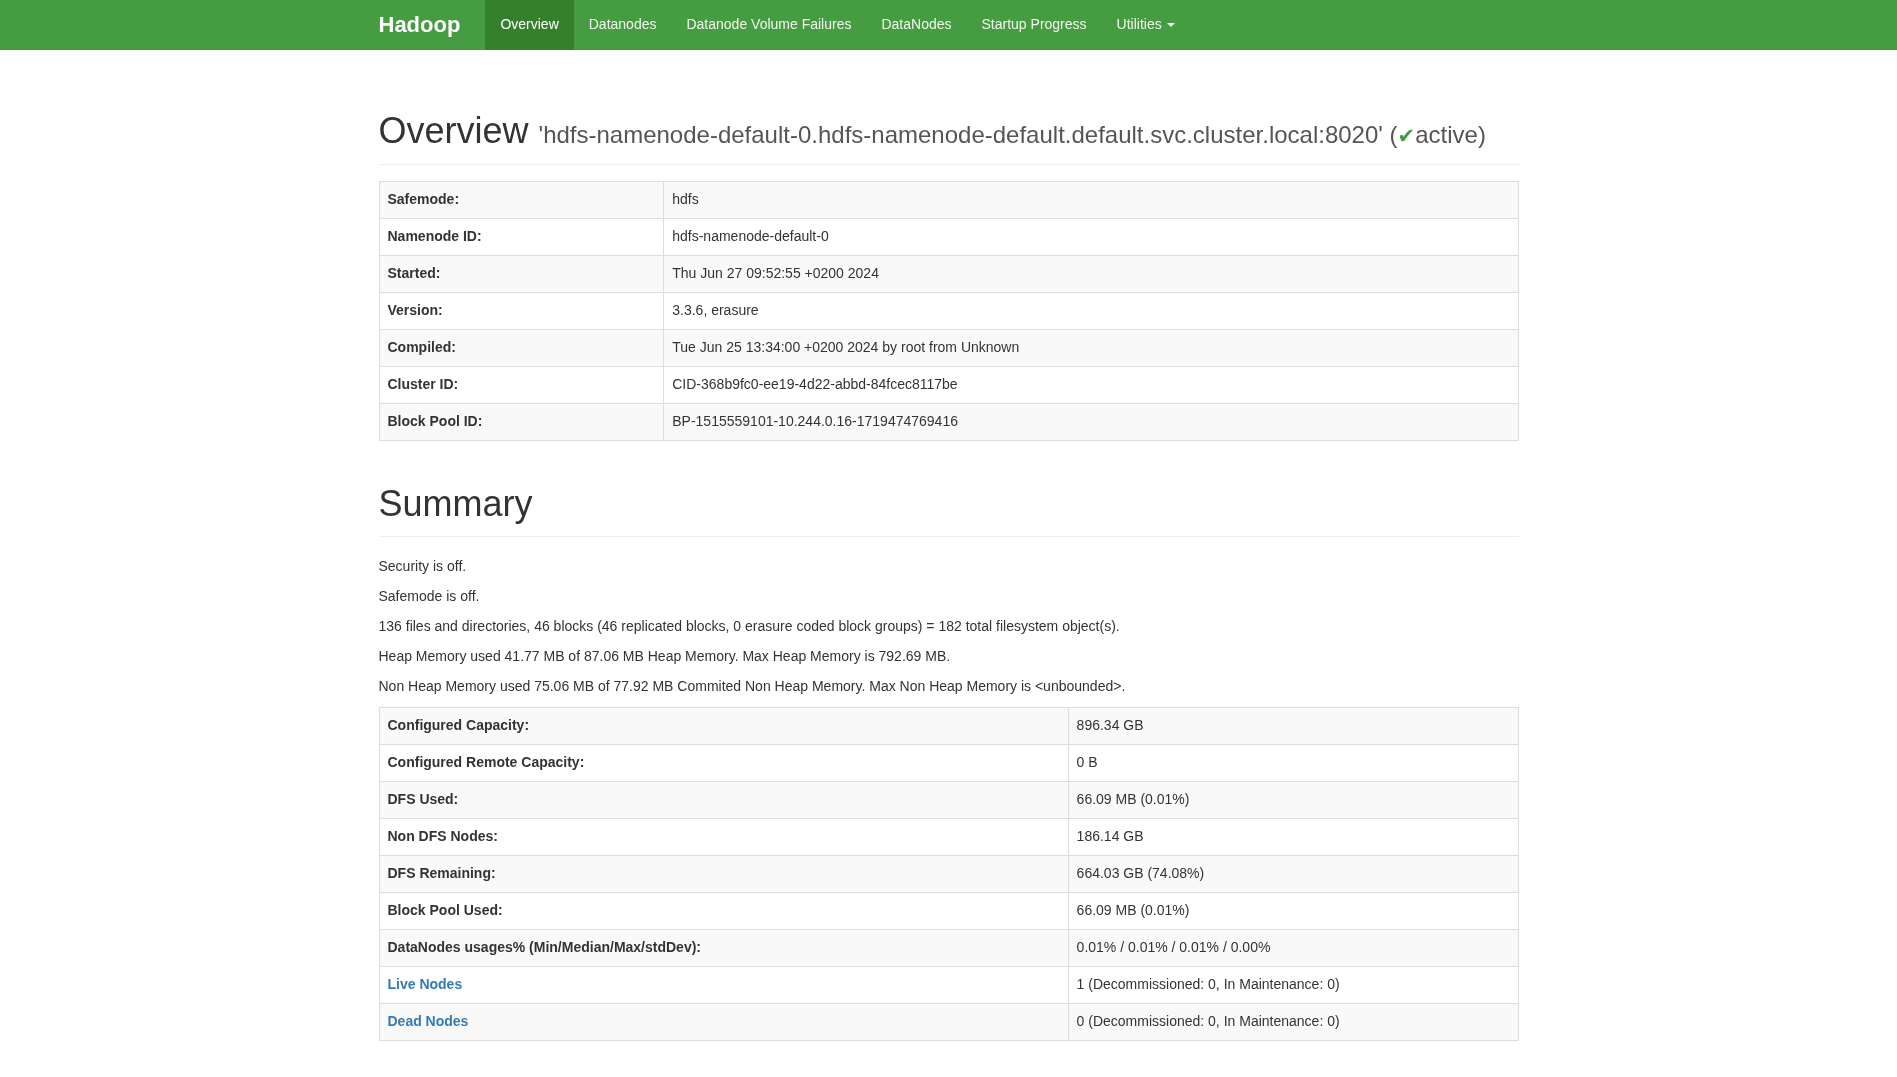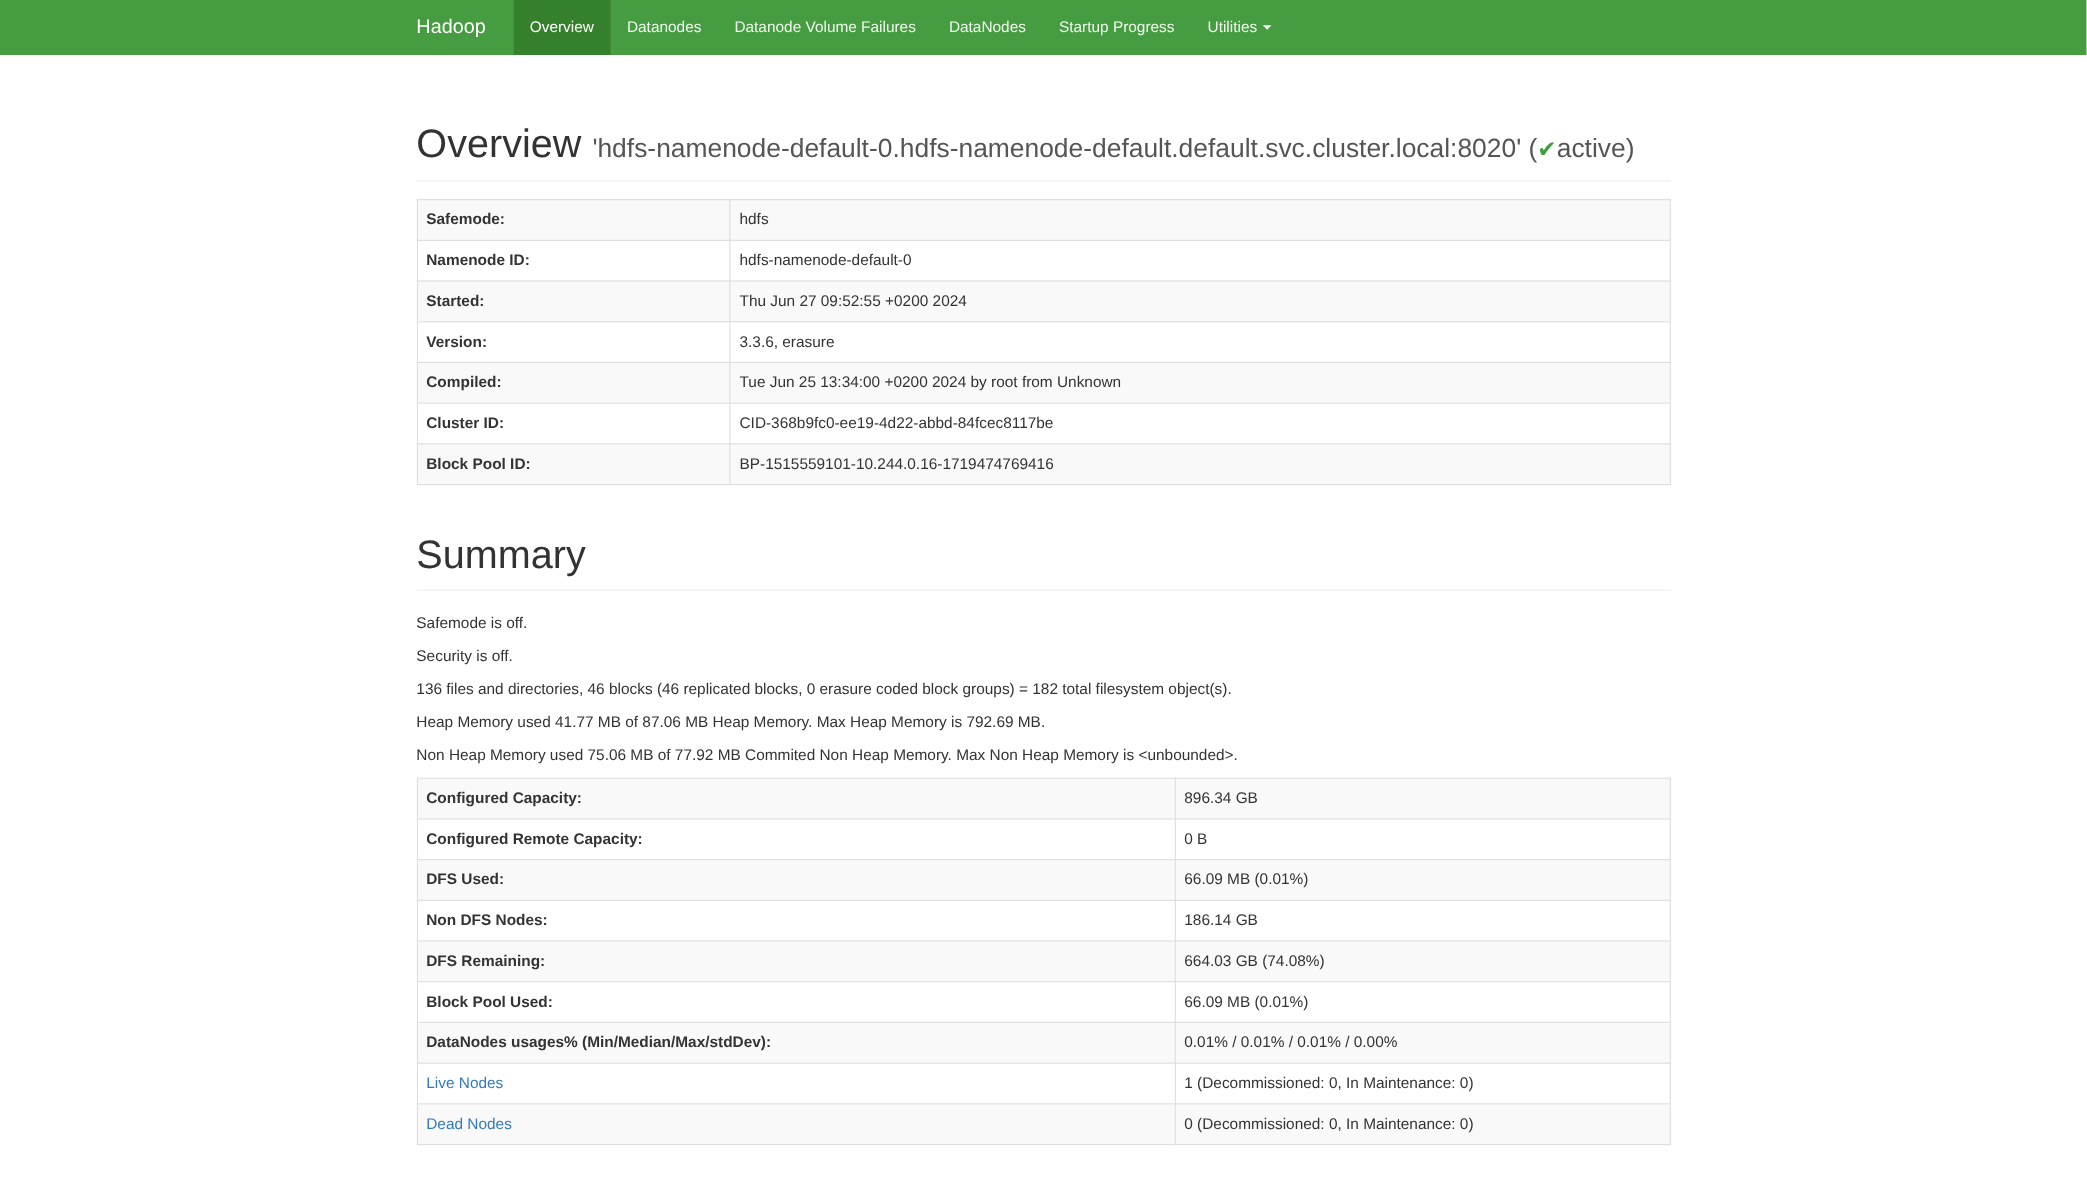--- a/index.html
+++ b/index.html
@@ -12,21 +12,21 @@
   }
   a { color: #337ab7; text-decoration: none; cursor: pointer; }
 
   
   .navbar { background: #469c41; height: 50px; }
   .container { width: 1170px; margin: 0 auto; padding: 0 15px; }
   .navbar .container { display: flex; height: 50px; align-items: stretch; }
   .brand {
     display: flex; align-items: center;
     padding: 0 15px 0 0; margin-right: 10px;
-    color: #fff; font-size: 18px;
+    color: #fff; font-size: 22px; font-weight: bold;
   }
   .nav { display: flex; list-style: none; margin: 0; padding: 0; }
   .nav li { display: flex; }
   .nav li a {
     display: flex; align-items: center;
     padding: 0 15px; color: #f2f7f0; font-size: 14px;
   }
   .nav li.active a { background: #35802c; color: #fff; }
   .caret {
     display: inline-block; width: 0; height: 0; margin-left: 5px;
@@ -43,21 +43,21 @@
 
   
   table { width: 100%; border-collapse: collapse; background: transparent; }
   th, td { border: 1px solid #ddd; padding: 8px; text-align: left; font-size: 14px; vertical-align: top; }
   th { font-weight: bold; color: #333; }
   tbody tr:nth-child(odd) { background: #f9f9f9; }
   tbody tr:nth-child(even) { background: #fff; }
   .info-table th { width: 25%; }
   .summary-table th { width: 60.5%; }
   .summary-table { }
-  th a { font-weight: normal; }
+  th a { font-weight: bold; }
 
   
   .paragraphs p { margin: 0 0 10px; }
 </style>
 </head>
 <body>
 
 <nav class="navbar">
   <div class="container">
     <a class="brand">Hadoop</a>
@@ -130,22 +130,22 @@
         <td>BP-1515559101-10.244.0.16-1719474769416</td>
       </tr>
     </tbody>
   </table>
 
   <div class="page-header summary">
     <h1>Summary</h1>
   </div>
 
   <div class="paragraphs">
+    <p>Security is off.</p>
     <p>Safemode is off.</p>
-    <p>Security is off.</p>
     <p>136 files and directories, 46 blocks (46 replicated blocks, 0 erasure coded block groups) = 182 total filesystem object(s).</p>
     <p>Heap Memory used 41.77 MB of 87.06 MB Heap Memory. Max Heap Memory is 792.69 MB.</p>
     <p>Non Heap Memory used 75.06 MB of 77.92 MB Commited Non Heap Memory. Max Non Heap Memory is &lt;unbounded&gt;.</p>
   </div>
 
   <table class="summary-table">
     <tbody>
       <tr>
         <th>Configured Capacity:</th>
         <td>896.34 GB</td>

